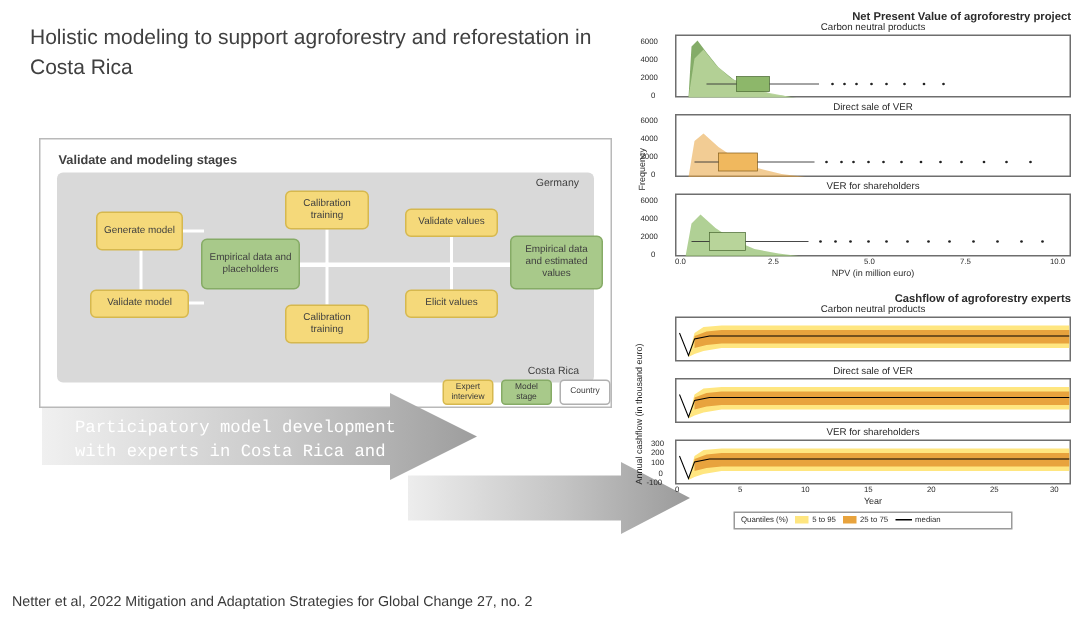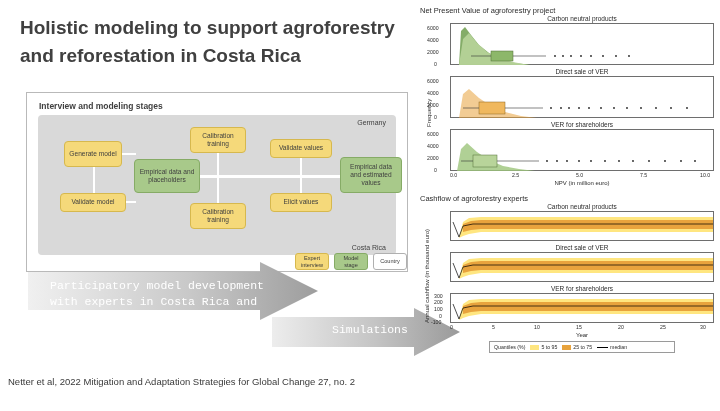--- a/index.html
+++ b/index.html
@@ -9,22 +9,22 @@
     font-family:"Liberation Sans", sans-serif;
     color:#3a3a3a;
     position:relative;
     overflow:hidden;
   }
   .slide{position:absolute;left:0;top:0;width:720px;height:411px;}
 
   
   #title{
     position:absolute;left:20px;top:14px;width:380px;
-    font-size:19px;line-height:1.45;color:#404040;
-    font-weight:700;
+    font-size:14px;line-height:1.45;color:#404040;
+    font-weight:400;
   }
 
   
   #diagram-panel{
     position:absolute;left:26px;top:92px;width:380px;height:178px;
     border:1px solid #b9b9b9;background:#ffffff;
   }
   #diagram-title{
     position:absolute;left:12px;top:8px;font-size:8.5px;font-weight:bold;color:#404040;
   }
@@ -82,21 +82,21 @@
   #arrow1-label{left:22px;top:16px;width:215px;}
   #arrow2{left:272px;top:308px;}
   #arrow2-label{left:60px;top:14px;width:120px;}
   #arrow3{left:448px;top:344px;}
   #arrow3-label{left:50px;top:8px;width:215px;}
 
   
   #npv-block{position:absolute;left:420px;top:6px;width:294px;height:176px;}
   #cash-block{position:absolute;left:420px;top:194px;width:294px;height:150px;}
   .block-title{
-    text-align:left;font-size:7.5px;font-weight:normal;color:#2b2b2b;
+    text-align:right;font-size:7.5px;font-weight:bold;color:#2b2b2b;
   }
   .sub-title{
     text-align:center;font-size:6.5px;color:#2b2b2b;margin-bottom:1px;
   }
   .plot{
     border:1px solid #6e6e6e;background:#ffffff;position:relative;box-sizing:border-box;
   }
   .ylab{
     position:absolute;left:-2px;top:70px;transform:rotate(-90deg);
     transform-origin:left top;font-size:6px;color:#2b2b2b;white-space:nowrap;
@@ -108,32 +108,32 @@
   #legend-quant{
     margin-top:3px;border:1px solid #9a9a9a;background:#ffffff;
     display:flex;align-items:center;gap:5px;padding:2px 4px;
     font-size:5.2px;color:#2b2b2b;width:176px;margin-left:auto;margin-right:auto;
   }
   .sw{display:inline-block;width:9px;height:5px;vertical-align:middle;margin-right:2px;}
   .sw-line{display:inline-block;width:11px;height:1px;background:#000;vertical-align:middle;margin-right:2px;}
 
   
   #footer{
-    position:absolute;left:8px;bottom:24px;font-size:9.5px;color:#3a3a3a;
+    position:absolute;left:8px;bottom:4px;font-size:9.5px;color:#3a3a3a;
   }
 </style>
 </head>
 <body>
 
 <div class="slide">
 
   <div id="title">Holistic modeling to support agroforestry and reforestation in Costa Rica</div>
 
   <div id="diagram-panel">
-    <div id="diagram-title">Interview and modeling stages</div>
+    <div id="diagram-title">Validate and modeling stages</div>
 
     <div id="grey-box">
       <div class="country-label" id="label-germany">Germany</div>
       <div class="country-label" id="label-costarica">Costa Rica</div>
 
       <div class="conn conn-h" style="left:84px;top:38px;width:14px;"></div>
       <div class="conn conn-h" style="left:86px;top:86px;width:12px;"></div>
       <div class="conn conn-h" style="left:162px;top:60px;width:142px;height:3px;"></div>
       <div class="conn conn-v" style="left:179px;top:38px;height:24px;"></div>
       <div class="conn conn-v" style="left:179px;top:60px;height:28px;"></div>
@@ -176,21 +176,20 @@
     <svg width="188" height="48" viewBox="0 0 188 48">
       <defs>
         <linearGradient id="g2" x1="0" y1="0" x2="1" y2="0">
           <stop offset="0%" stop-color="#ededed"></stop>
           <stop offset="55%" stop-color="#c4c4c4"></stop>
           <stop offset="100%" stop-color="#9a9a9a"></stop>
         </linearGradient>
       </defs>
       <polygon points="0,9 142,9 142,0 188,24 142,48 142,39 0,39" fill="url(#g2)"></polygon>
     </svg>
-    <div class="arrow-label" id="arrow2-label">Simulations</div>
   </div>
 
 
   <div id="npv-block">
     <div class="block-title">Net Present Value of agroforestry project</div>
 
     <div style="position:relative;padding-left:30px;">
       <div class="ylab" style="left:6px;top:112px;">Frequency</div>
 
       <div class="sub-title">Carbon neutral products</div>

